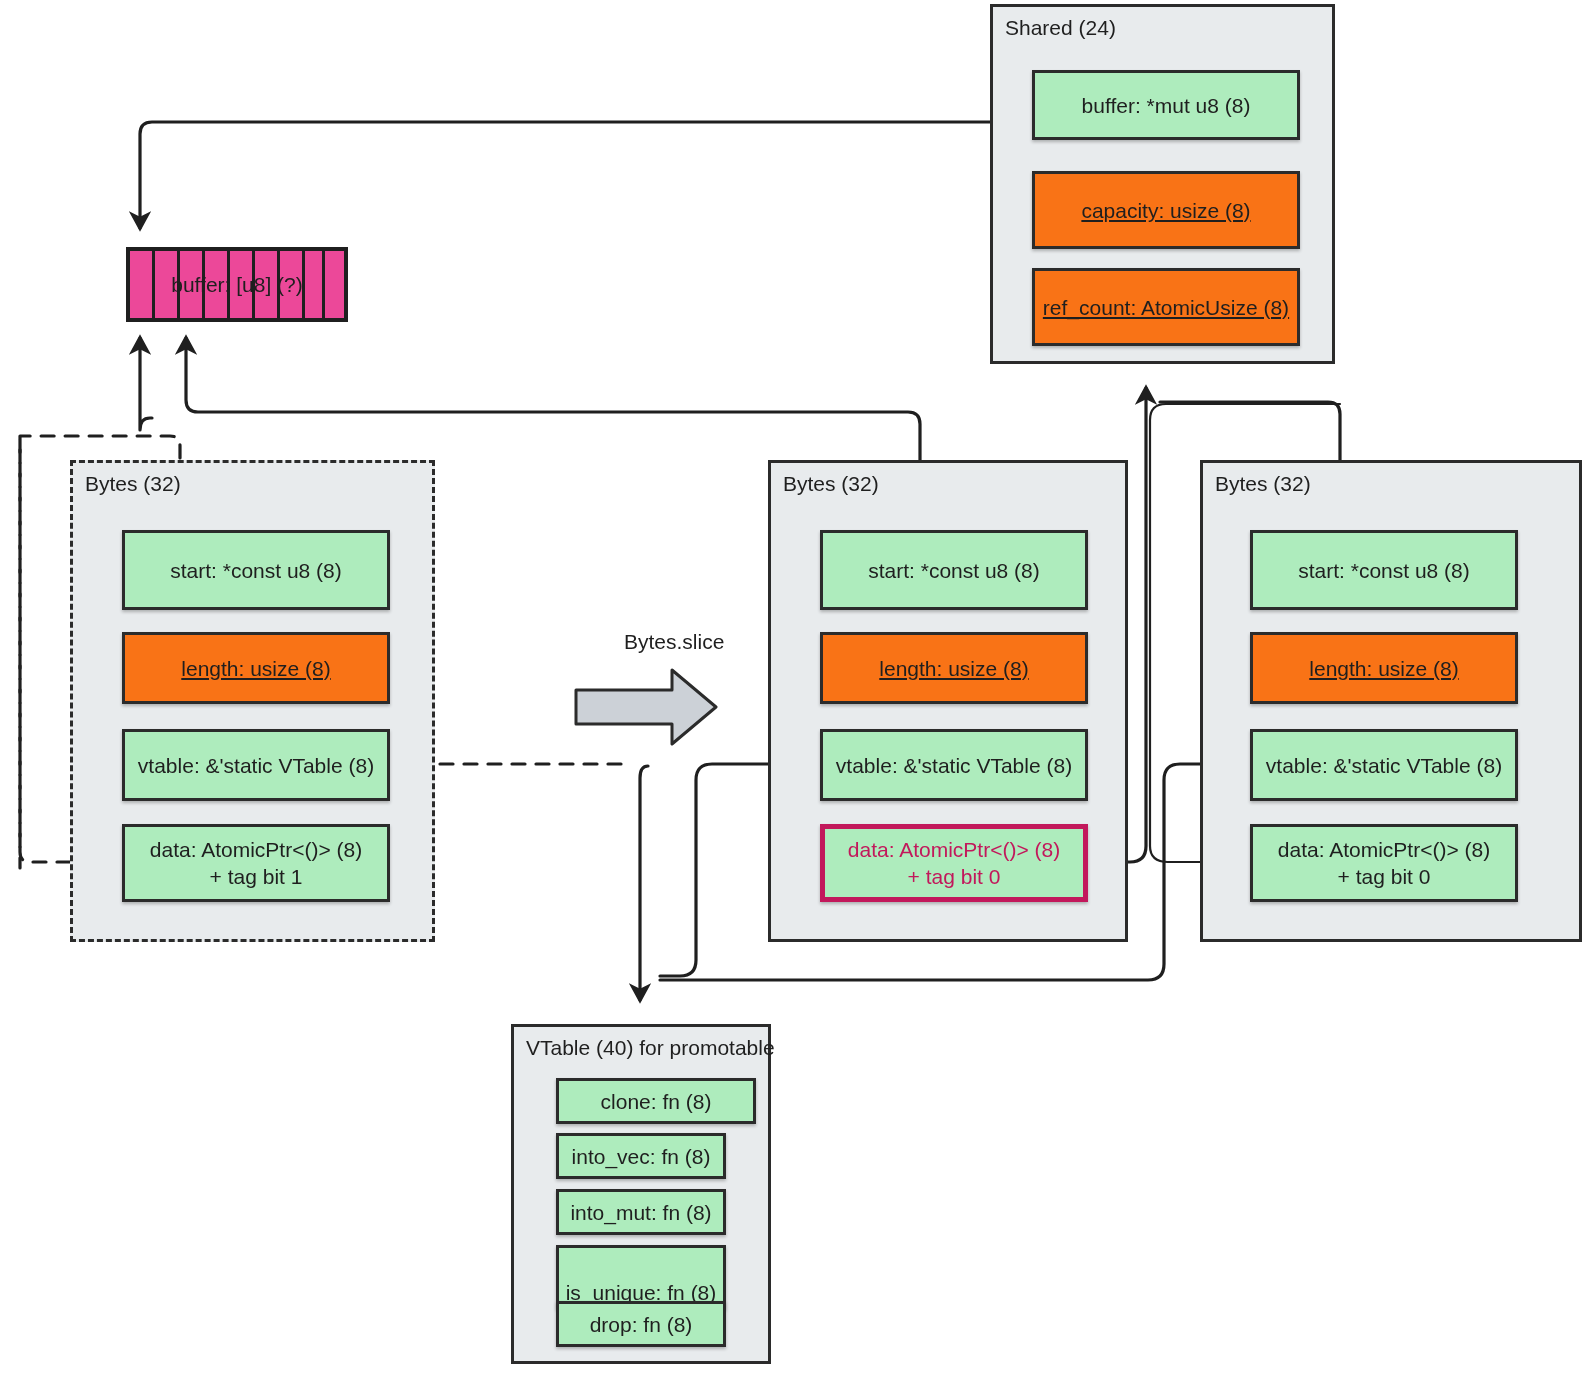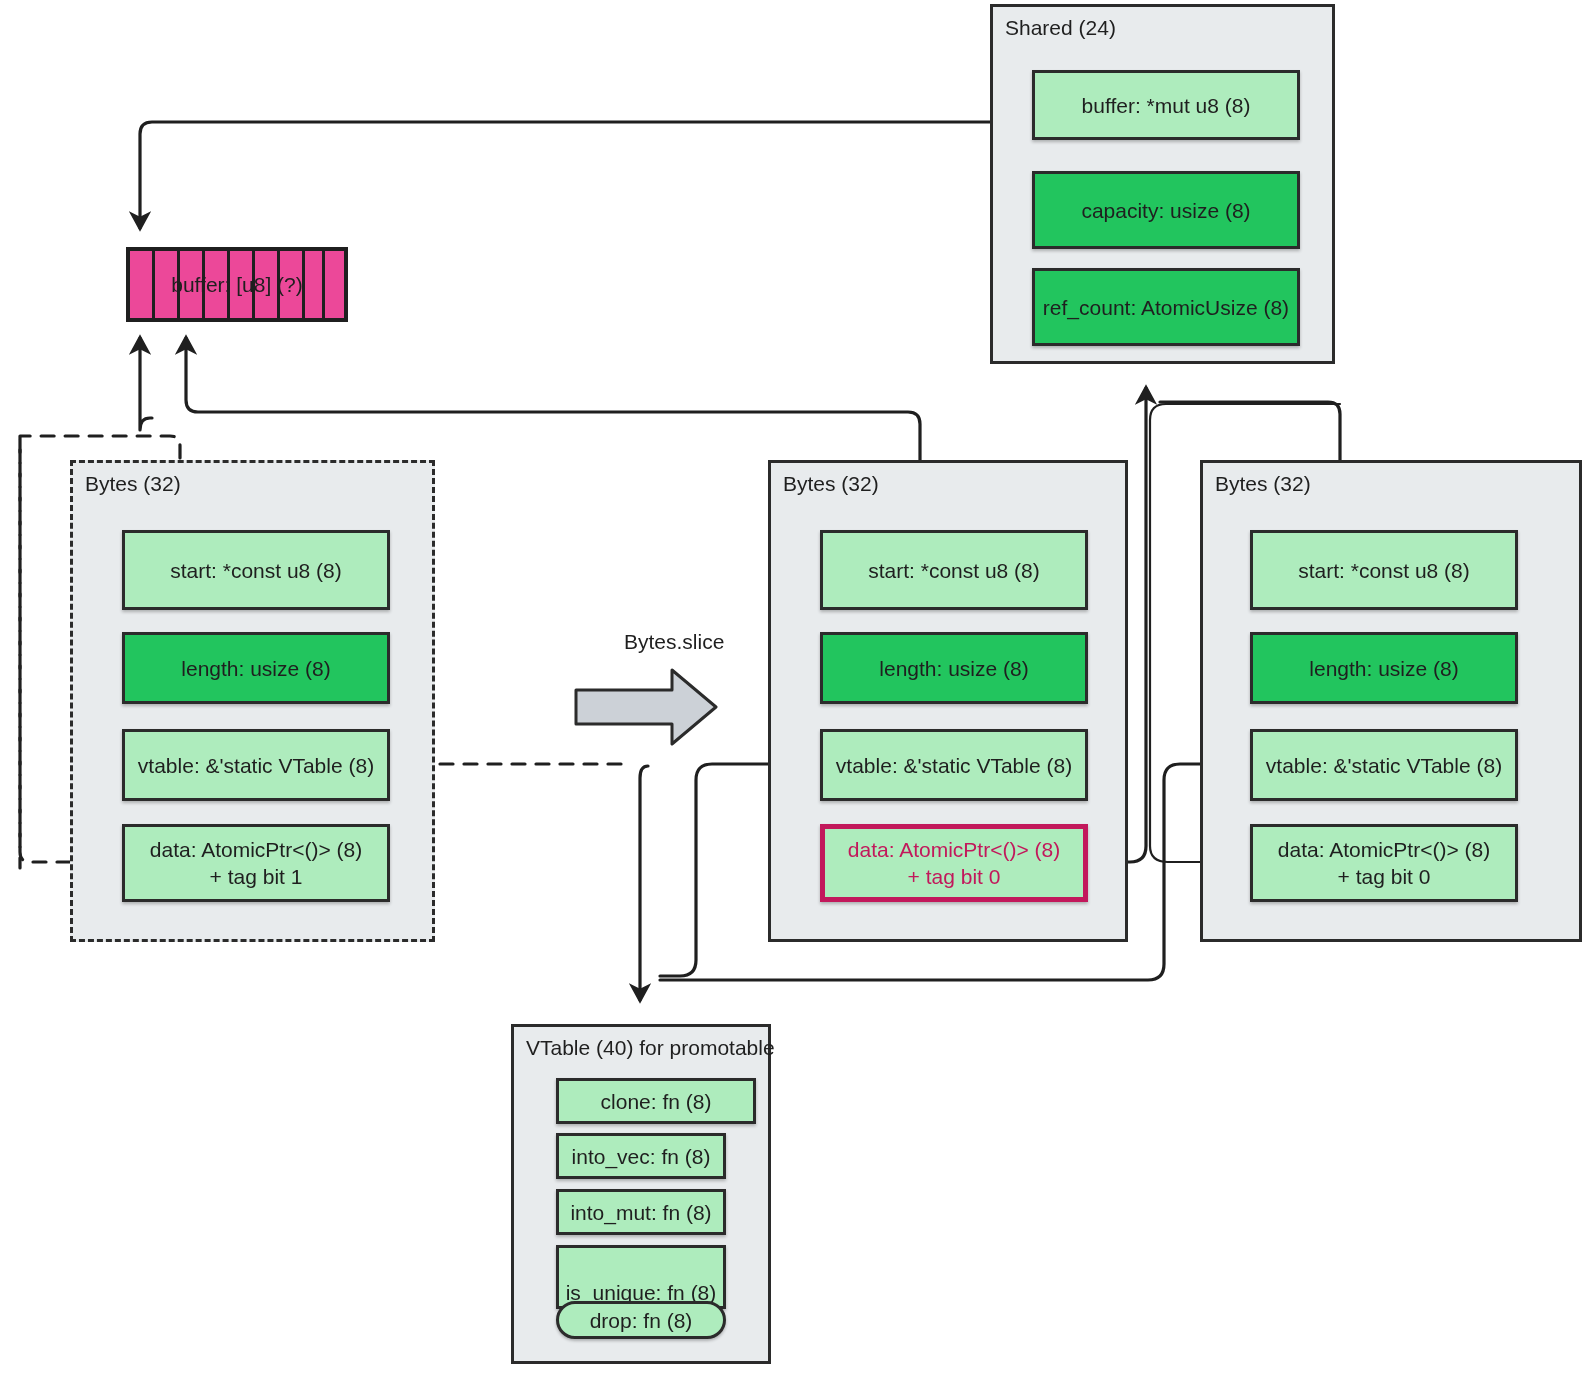--- a/index.html
+++ b/index.html
@@ -55,21 +55,21 @@
     align-items: center;
     justify-content: center;
     text-align: center;
     font-size: 21px;
     line-height: 27px;
     color: #1f1f1f;
     z-index: 3;
     box-shadow: 0 2px 3px rgba(0,0,0,0.25);
   }
   .field.green { background: #aeecbd; }
-  .field.yellow { background: #22c55e; }
+  .field.yellow { background: #f97316; text-decoration: underline; }
   .field.hl {
     border: 5px solid #c2185b;
     color: #c2185b;
     background: #aeecbd;
   }
   .bufarr {
     position: absolute;
     box-sizing: border-box;
     background: #ec4899;
     border: 4px solid #1f1f1f;
@@ -233,17 +233,17 @@
   </div>
   <div class="field green" style="left:556px; top:1133px; width:170px; height:46px;">
     <span>into_vec: fn (8)</span>
   </div>
   <div class="field green" style="left:556px; top:1189px; width:170px; height:46px;">
     <span>into_mut: fn (8)</span>
   </div>
   <div class="field green" style="left:556px; top:1245px; width:170px; height:64px;align-items:flex-end;">
     <span>is_unique: fn (8)</span>
   </div>
-  <div class="field green" style="left:556px; top:1301px; width:170px; height:38px;border-radius:20px;">
+  <div class="field green" style="left:556px; top:1301px; width:170px; height:46px;">
     <span>drop: fn (8)</span>
   </div>
 
 </div>
 
 </body></html>

